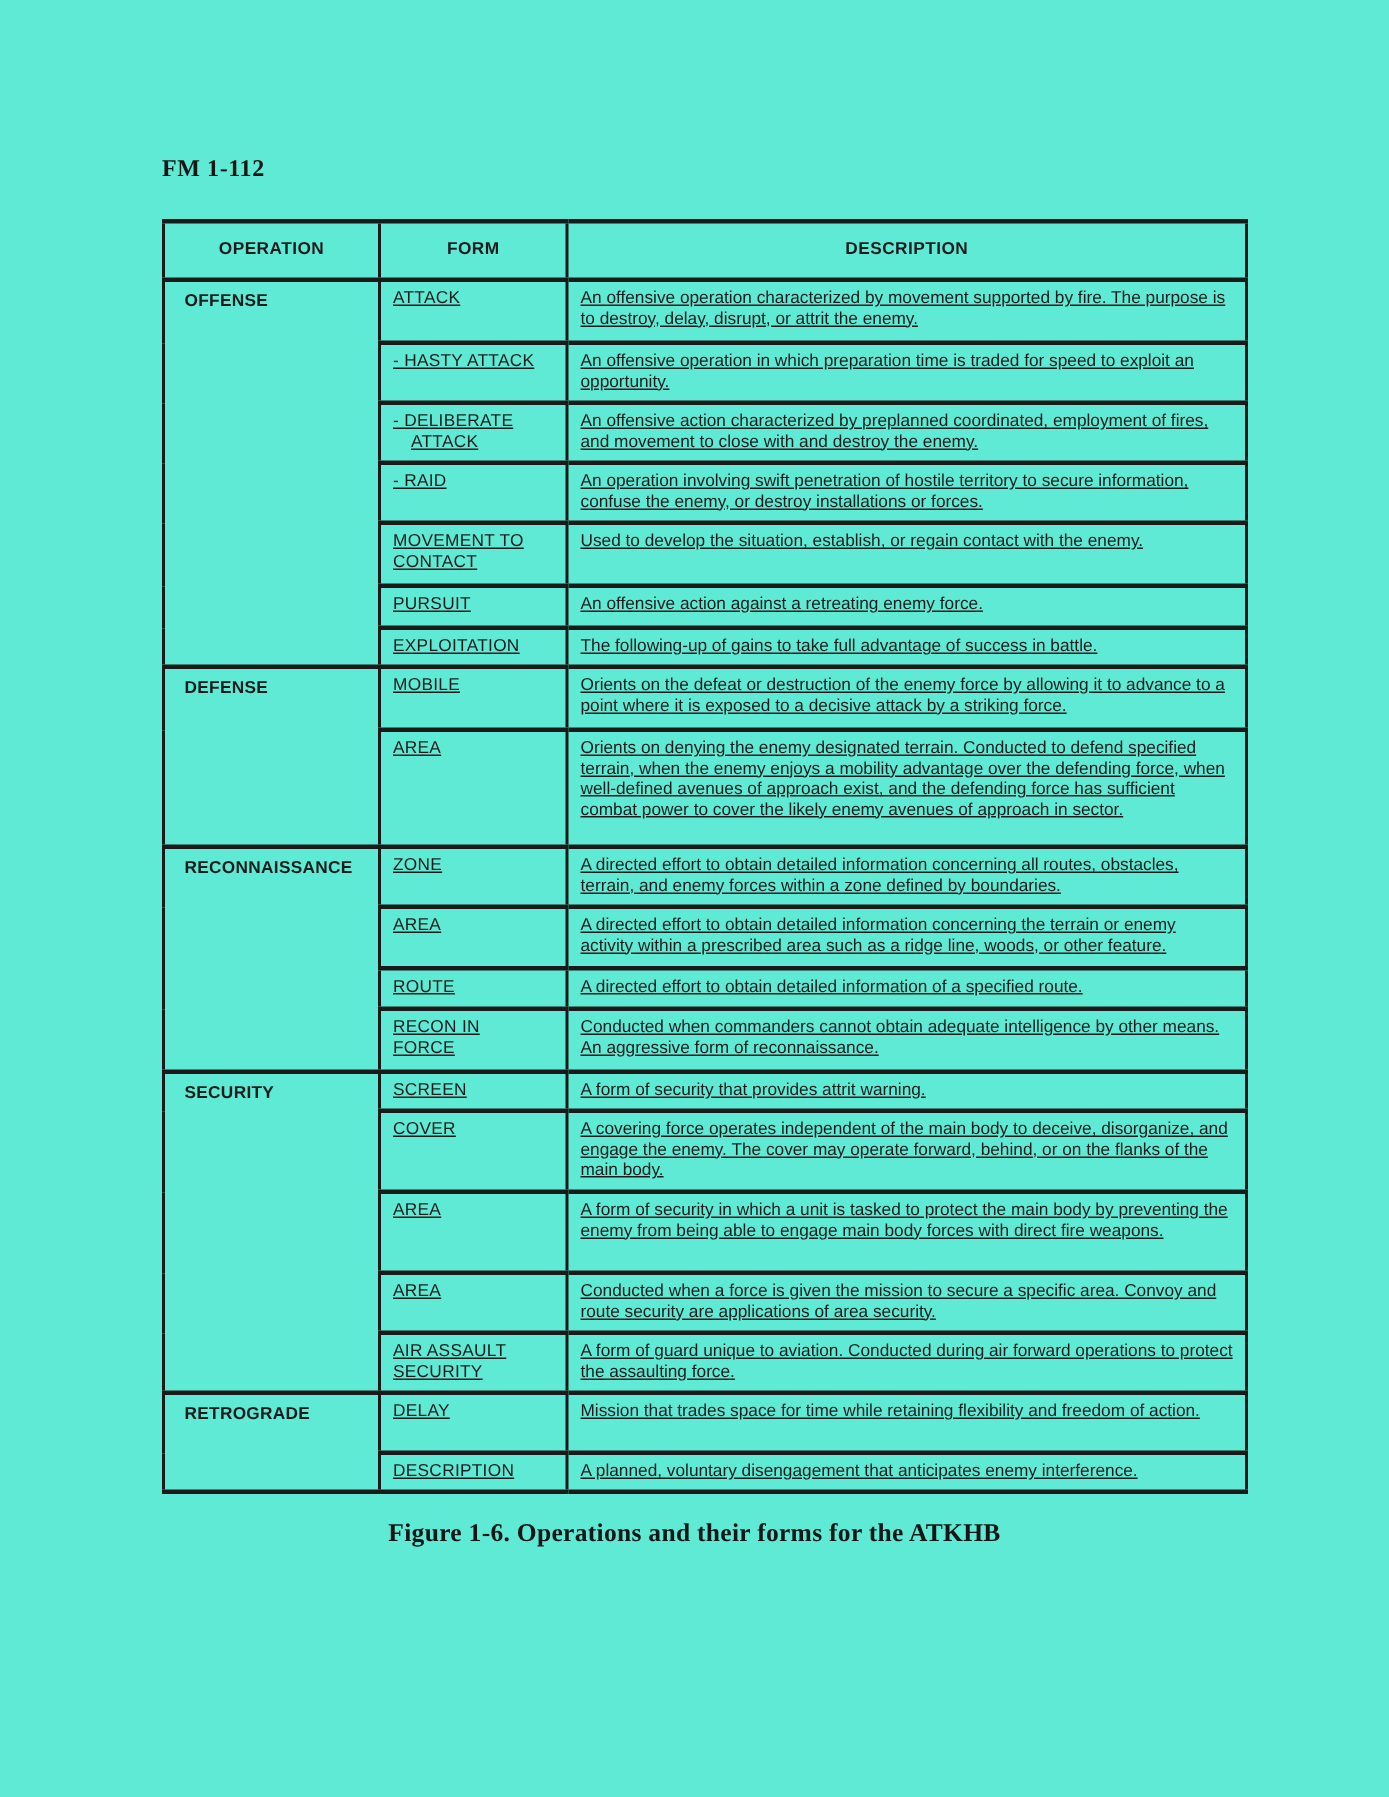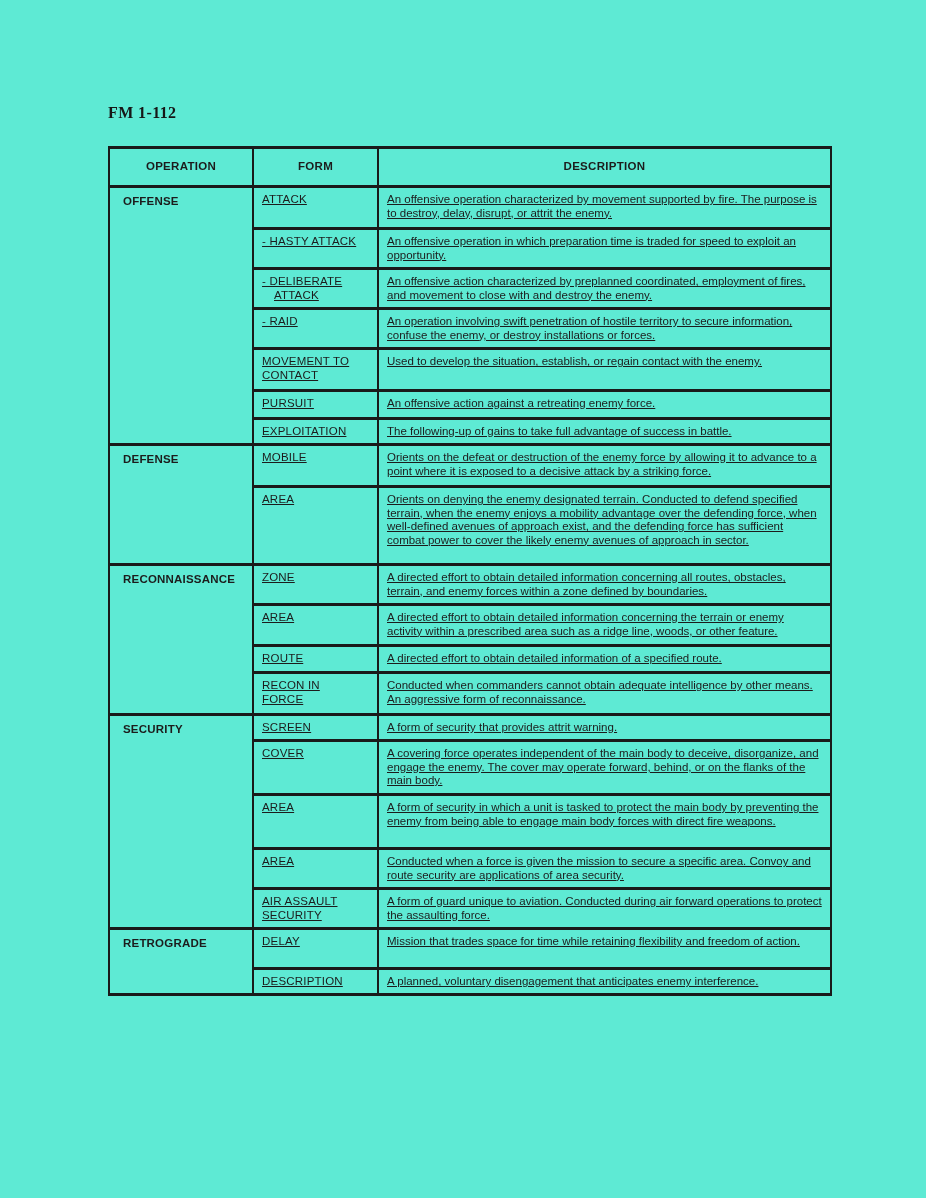--- a/index.html
+++ b/index.html
@@ -206,15 +206,16 @@
         <td class="form">DELAY</td>
         <td class="desc">Mission that trades space for time while retaining flexibility and freedom of action.</td>
       </tr>
       <tr style="height:26px">
         <td class="form">DESCRIPTION</td>
         <td class="desc">A planned, voluntary disengagement that anticipates enemy interference.</td>
       </tr>
     </tbody>
   </table>
 
+  <div class="figure-caption">Figure 1-6.  Operations and their forms for the ATKHB</div>
 
 
 </div>
 
 </body></html>

